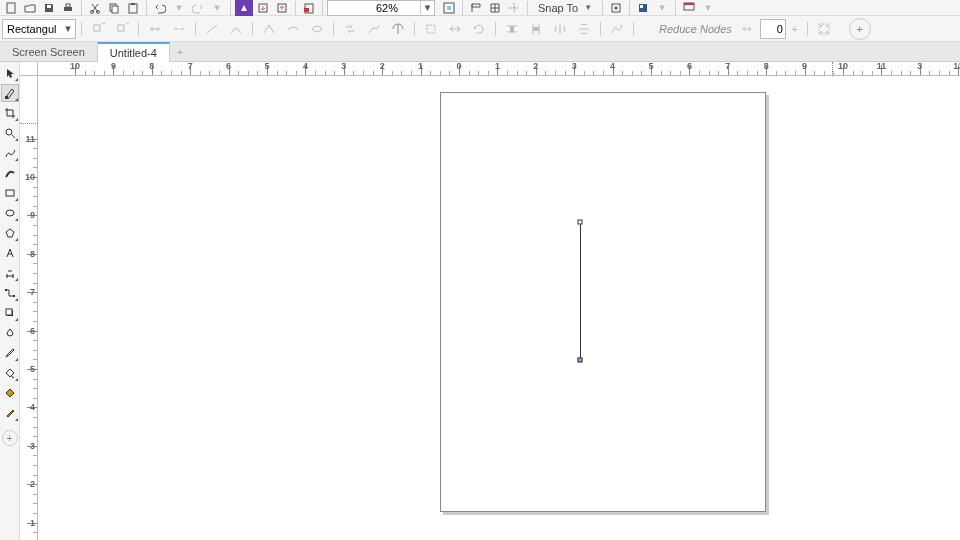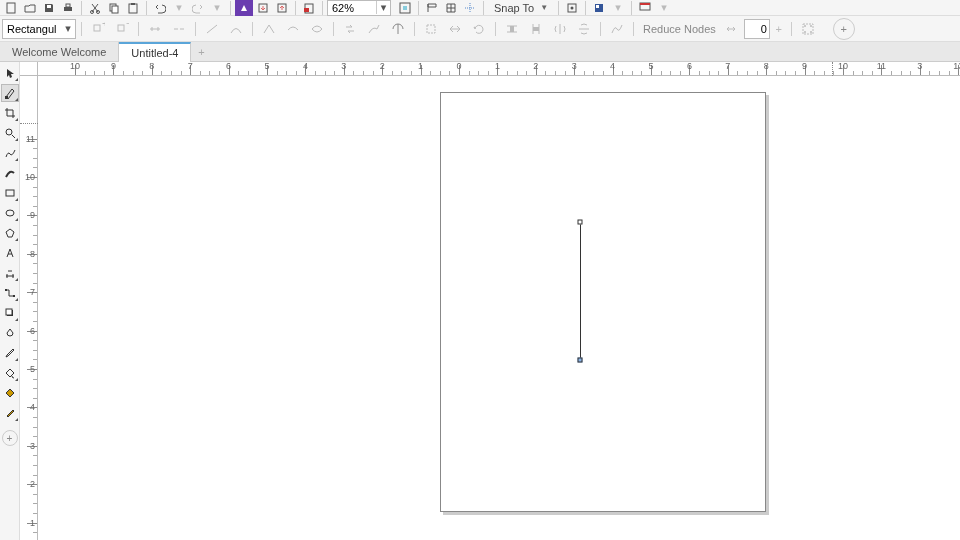--- a/index.html
+++ b/index.html
@@ -3,50 +3,50 @@
 <meta charset="utf-8">
 <style>
 * { margin: 0; padding: 0; box-sizing: border-box; font-family: "Segoe UI", Tahoma, sans-serif; font-size: 11px; user-select: none; }
 body { width: 960px; height: 540px; overflow: hidden; background: #f5f5f5; position: relative; }
 .toolbar { display: flex; align-items: center; background: #f5f5f5; border-bottom: 1px solid #ddd; height: 20px; padding: 0 2px; gap: 1px; }
 .toolbar.top { height: 16px; }
 .tb-btn { width: 18px; height: 16px; display: flex; align-items: center; justify-content: center; color: #555; border: 1px solid transparent; cursor: pointer; }
 .tb-btn.disabled { color: #bbb; cursor: default; }
 .sep { width: 1px; height: 14px; background: #ccc; margin: 0 3px; }
 .zoom-combo { display: flex; align-items: center; border: 1px solid #bbb; height: 16px; background: #fff; }
-.zoom-combo input { border: none; width: 48px; padding: 0 4px; font-size: 11px; outline: none; }
+.zoom-combo input { border: none; width: 48px; padding: 0 4px; font-size: 11px; outline: none; margin-left: 44px; }
 .zoom-combo .dd { width: 14px; text-align: center; color: #555; cursor: pointer; border-left: 1px solid #ccc; }
 .snap-combo { display: flex; align-items: center; padding: 0 6px; height: 16px; cursor: pointer; color: #444; }
 .snap-dd { margin-left: 6px; font-size: 8px; color: #666; }
 
 .property-bar { display: flex; align-items: center; background: #f5f5f5; border-bottom: 1px solid #ddd; height: 26px; padding: 0 2px; gap: 2px; }
 .combo { display: flex; align-items: center; border: 1px solid #bbb; height: 20px; background: #fff; }
 .combo input { border: none; width: 58px; padding: 0 4px; font-size: 11px; outline: none; }
 .combo .dd { width: 14px; text-align: center; color: #555; cursor: pointer; }
 .pb-btn { width: 22px; height: 22px; display: flex; align-items: center; justify-content: center; color: #888; border: 1px solid transparent; cursor: pointer; }
 .pb-btn.disabled { color: #bbb; cursor: default; }
-.reduce-label { color: #888; margin-left: 4px; margin-right: 2px; }
+.reduce-label { color: #888; margin-left: 20px; margin-right: 2px; font-style: italic; }
 .spin { display: flex; align-items: center; border: 1px solid #bbb; height: 20px; background: #fff; }
 .spin input { border: none; width: 24px; padding: 0 2px; font-size: 11px; outline: none; text-align: right; }
 .pb-plus { width: 22px; height: 22px; border: 1px solid #ccc; border-radius: 11px; display: flex; align-items: center; justify-content: center; color: #888; margin-left: 12px; cursor: pointer; }
 
 .tab-bar { display: flex; align-items: center; background: #e8e8e8; border-bottom: 1px solid #ccc; height: 20px; }
 .tab { padding: 0 12px; height: 20px; display: flex; align-items: center; color: #555; cursor: pointer; border-right: 1px solid #ccc; }
 .tab.active { background: #fff; color: #333; border-top: 2px solid #5aa5d9; height: 20px; }
 .tab-add { width: 20px; text-align: center; color: #aaa; cursor: pointer; }
 
 .main { position: absolute; top: 62px; left: 0; right: 0; bottom: 0; display: flex; }
 .toolbox { width: 20px; background: #f5f5f5; border-right: 1px solid #ddd; display: flex; flex-direction: column; align-items: center; padding-top: 2px; gap: 2px; }
 .tool { width: 18px; height: 18px; display: flex; align-items: center; justify-content: center; color: #555; cursor: pointer; border: 1px solid transparent; position: relative; }
 .tool.active { background: #e0e0e0; border-color: #bbb; }
 .tool .corner { position: absolute; right: 0; bottom: 0; width: 0; height: 0; border-left: 3px solid transparent; border-bottom: 3px solid #555; }
 .tx-plus { width: 16px; height: 16px; border: 1px solid #ccc; border-radius: 8px; display: flex; align-items: center; justify-content: center; color: #888; margin-top: 6px; cursor: pointer; font-size: 10px;}
 
 .ruler-corner { position: absolute; top: 0; left: 0; width: 18px; height: 14px; background: #fff; border-right: 1px solid #bbb; border-bottom: 1px solid #bbb; z-index: 5; }
-.workspace { flex: 1; position: relative; background: #14532d; overflow: hidden; }
+.workspace { flex: 1; position: relative; background: #14532d; overflow: hidden; font-weight: bold; }
 .h-ruler { position: absolute; top: 0; left: 18px; right: 0; height: 14px; background: #fff; border-bottom: 1px solid #bbb; z-index: 4; }
 .h-ruler .tick-major { position: absolute; bottom: 0; width: 1px; height: 10px; background: #888; }
 .h-ruler .tick-label { position: absolute; top: -1px; font-size: 9px; color: #666; transform: translateX(-50%); }
 .h-ruler .tick-minor { position: absolute; bottom: 0; width: 1px; height: 4px; background: #aaa; }
 .v-ruler { position: absolute; top: 14px; left: 0; bottom: 0; width: 18px; background: #fff; border-right: 1px solid #bbb; z-index: 4; }
 .v-ruler .tick-major { position: absolute; right: 0; height: 1px; width: 10px; background: #888; }
 .v-ruler .tick-label { position: absolute; right: 2px; font-size: 9px; color: #666; transform: translateY(-50%); }
 .v-ruler .tick-minor { position: absolute; right: 0; height: 1px; width: 4px; background: #aaa; }
 .cursor-marker-h { position: absolute; top: 0; width: 1px; height: 14px; border-left: 1px dotted #888; z-index: 6;}
 .cursor-marker-v { position: absolute; left: 0; height: 1px; width: 18px; border-top: 1px dotted #888; z-index: 6;}
@@ -337,21 +337,21 @@
         <circle cx="10" cy="4" r="1" fill="#bbb"></circle>
         <circle cx="4" cy="10" r="1" fill="#bbb"></circle>
         <circle cx="10" cy="10" r="1" fill="#bbb"></circle>
       </svg>
     </div>
   <div class="pb-plus">+</div>
 </div>
 
 <div class="tab-bar">
   <div class="tab">
-      <span>Welcome Welcome</span>
+      <span>Screen Screen</span>
     </div>
   <div class="tab active">
       <span>Untitled-4</span>
     </div>
   <div class="tab-add">+</div>
 </div>
 
 <div class="main">
 
   <div class="toolbox">

